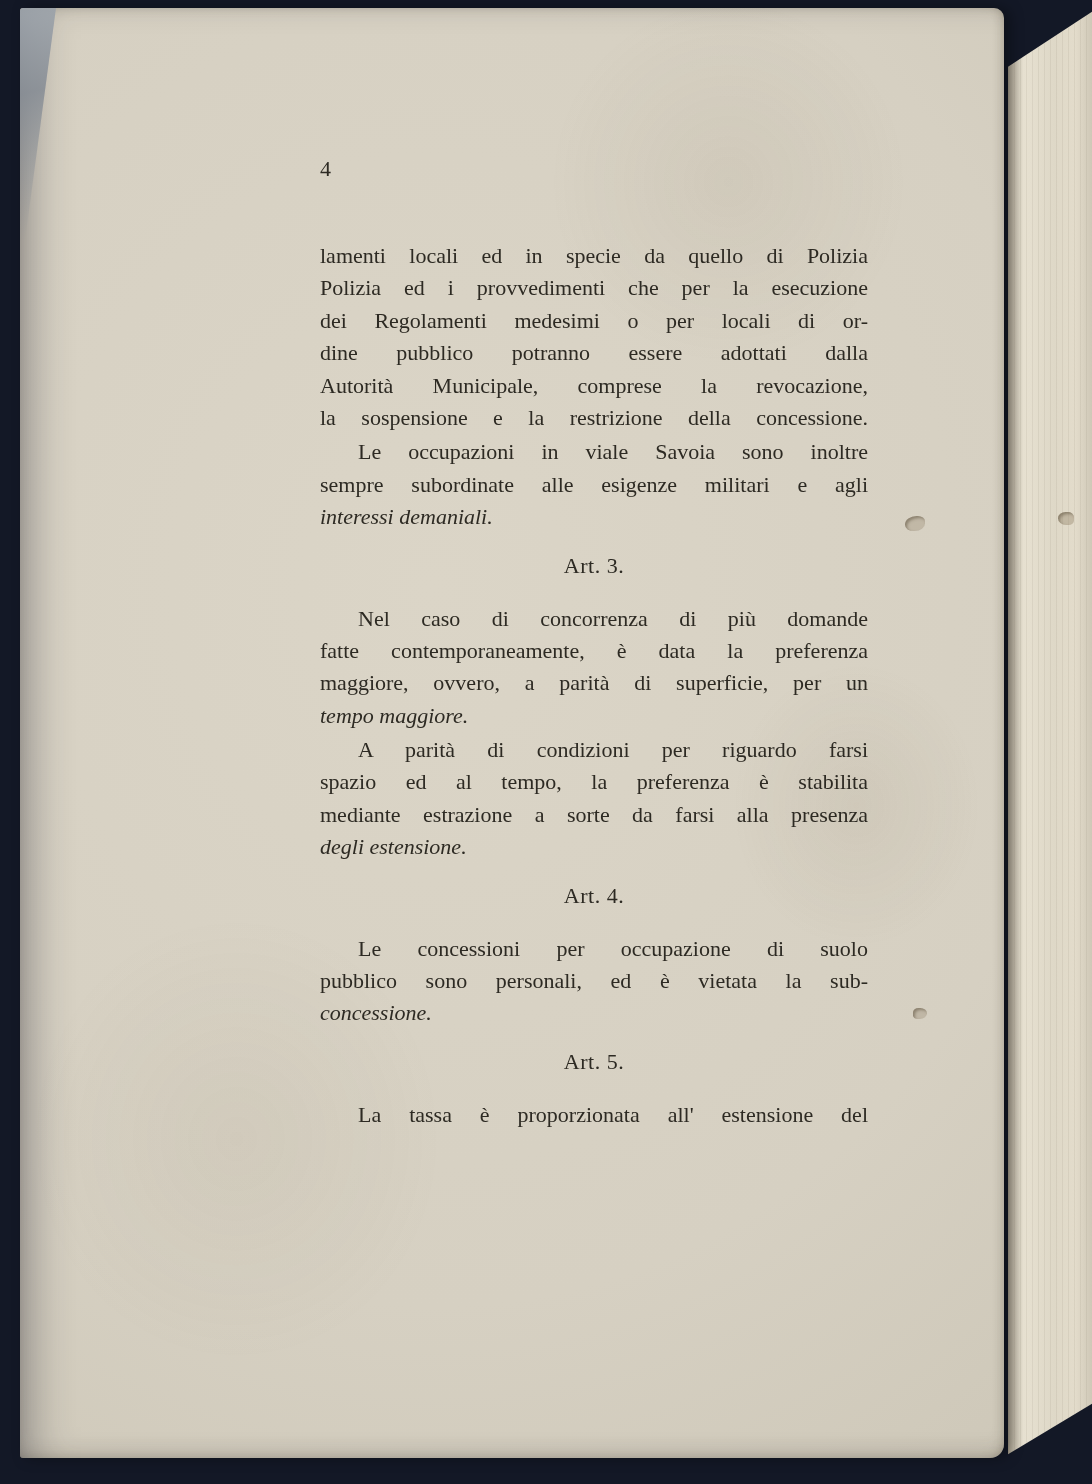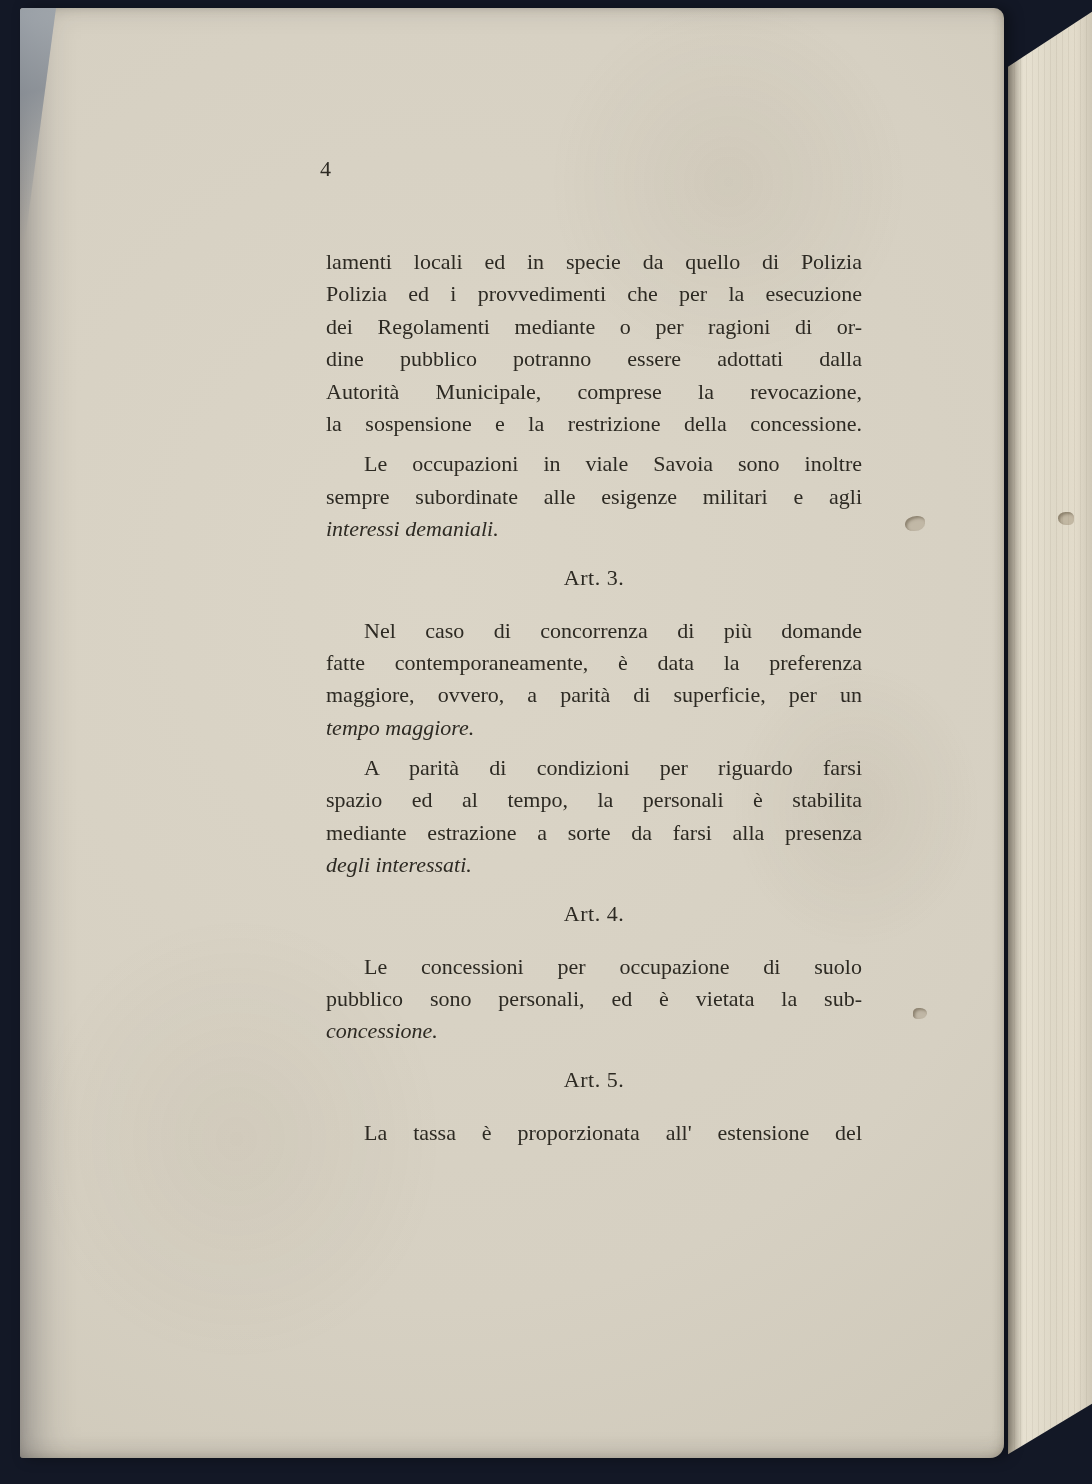--- a/index.html
+++ b/index.html
@@ -99,21 +99,21 @@
 
   .content {
     position: absolute;
     left: 298px;
     top: 230px;
     width: 552px;
     font-size: 22px;
     color: #2d2a23;
   }
 
-  .para { margin: 8px; }
+  .para { margin: 2px; }
 
   .line {
     display: block;
     height: 32.4px;
     line-height: 32.4px;
     text-align: justify;
     text-align-last: justify;
   }
   .line.first { text-indent: 38px; }
   .line.last  { text-align-last: left; font-style: italic; }
@@ -136,21 +136,21 @@
 
   <div class="corner-fold"></div>
 
   <div class="page-number">4</div>
 
   <div class="content">
 
     <p class="para">
       <span class="line">lamenti locali ed in specie da quello di Polizia</span>
       <span class="line">Polizia ed i provvedimenti che per la esecuzione</span>
-      <span class="line">dei Regolamenti mediante o per ragioni di or-</span>
+      <span class="line">dei Regolamenti medesimi o per locali di or-</span>
       <span class="line">dine pubblico potranno essere adottati dalla</span>
       <span class="line">Autorità Municipale, comprese la revocazione,</span>
       <span class="line">la sospensione e la restrizione della concessione.</span>
     </p>
 
     <p class="para">
       <span class="line first">Le occupazioni in viale Savoia sono inoltre</span>
       <span class="line">sempre subordinate alle esigenze militari e agli</span>
       <span class="line last">interessi demaniali.</span>
     </p>
@@ -159,23 +159,23 @@
 
     <p class="para">
       <span class="line first">Nel caso di concorrenza di più domande</span>
       <span class="line">fatte contemporaneamente, è data la preferenza</span>
       <span class="line">maggiore, ovvero, a parità di superficie, per un</span>
       <span class="line last">tempo maggiore.</span>
     </p>
 
     <p class="para">
       <span class="line first">A parità di condizioni per riguardo farsi</span>
-      <span class="line">spazio ed al tempo, la personali è stabilita</span>
+      <span class="line">spazio ed al tempo, la preferenza è stabilita</span>
       <span class="line">mediante estrazione a sorte da farsi alla presenza</span>
-      <span class="line last">degli interessati.</span>
+      <span class="line last">degli estensione.</span>
     </p>
 
     <span class="art">Art. 4.</span>
 
     <p class="para">
       <span class="line first">Le concessioni per occupazione di suolo</span>
       <span class="line">pubblico sono personali, ed è vietata la sub-</span>
       <span class="line last">concessione.</span>
     </p>
 

